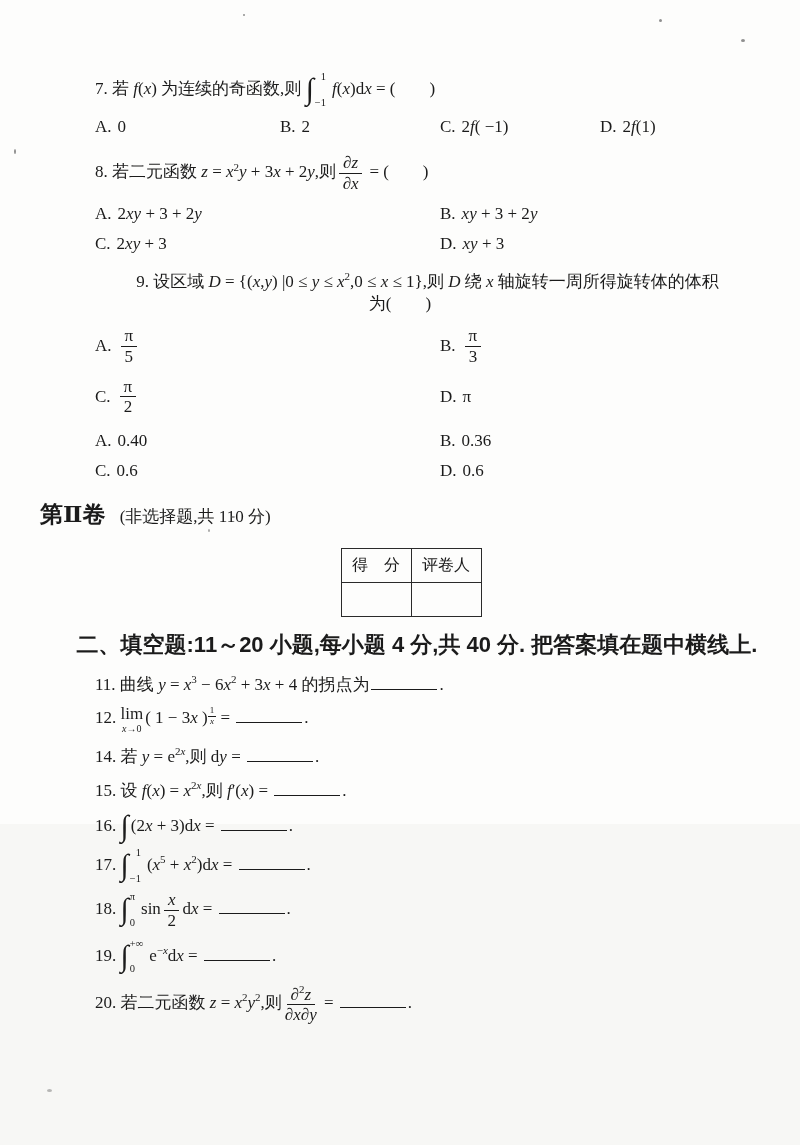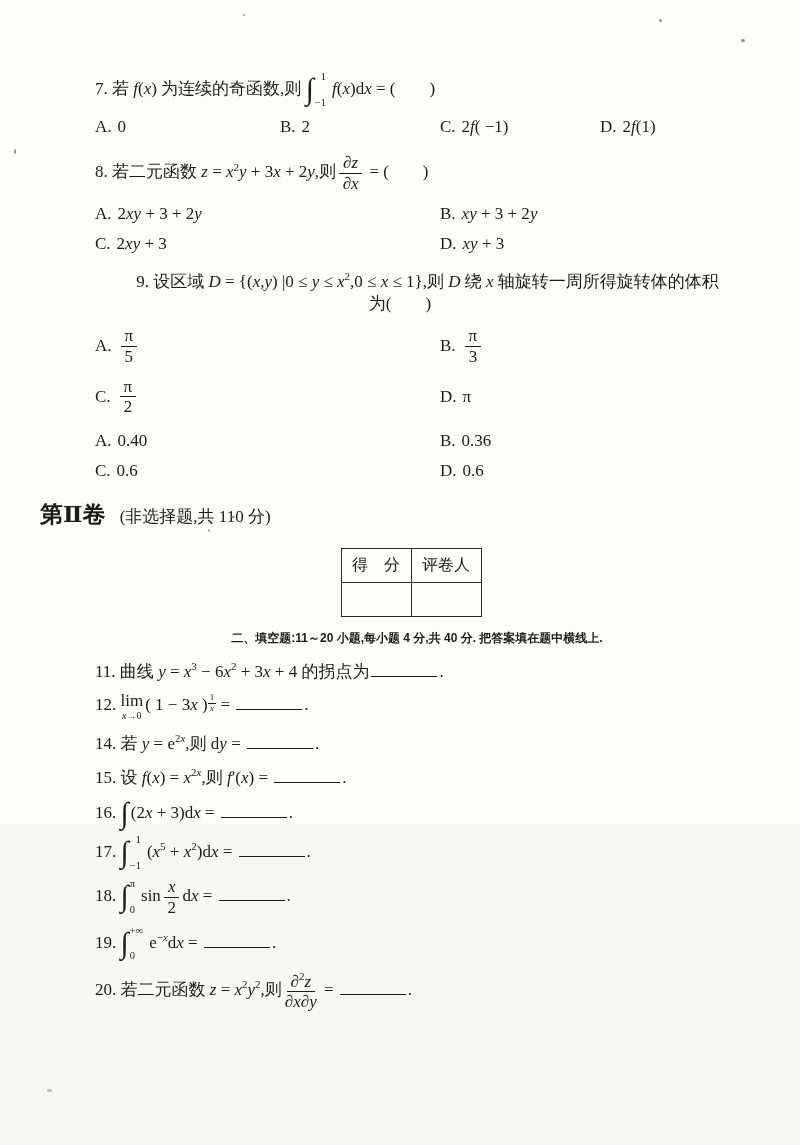--- a/index.html
+++ b/index.html
@@ -88,21 +88,21 @@
   .part2-title { font-weight: 700; font-size: 23px; font-family: "Liberation Serif", "DejaVu Serif", serif; }
   .part2-sub { font-size: 17px; margin-left: 10px; }
 
   
   .p2top { display: flex; align-items: center; margin-left: 22px; margin-bottom: 12px; flex-direction: column; }
   table.scorebox { border-collapse: collapse; }
   table.scorebox td {
     border: 1.6px solid #2a2a2a; text-align: center;
     font-size: 16px; width: 69px; height: 33px; padding: 0;
   }
-  .p2intro { font-weight: 700; font-size: 12px; margin-left: 12px; margin-top: 14px;
+  .p2intro { font-weight: 700; font-size: 22px; margin-left: 12px; margin-top: 14px;
              font-family: "Liberation Sans", "DejaVu Sans", sans-serif; }
 
   
   .fill { margin-left: 55px; }
   .f11 { margin-bottom: 9px; }
   .f12 { margin-bottom: 10px; }
   .f13 { margin-bottom: 10px; }
   .f14 { margin-bottom: 10px; }
   .f15 { margin-bottom: 9px; }
   .f16 { margin-bottom: 5px; }

